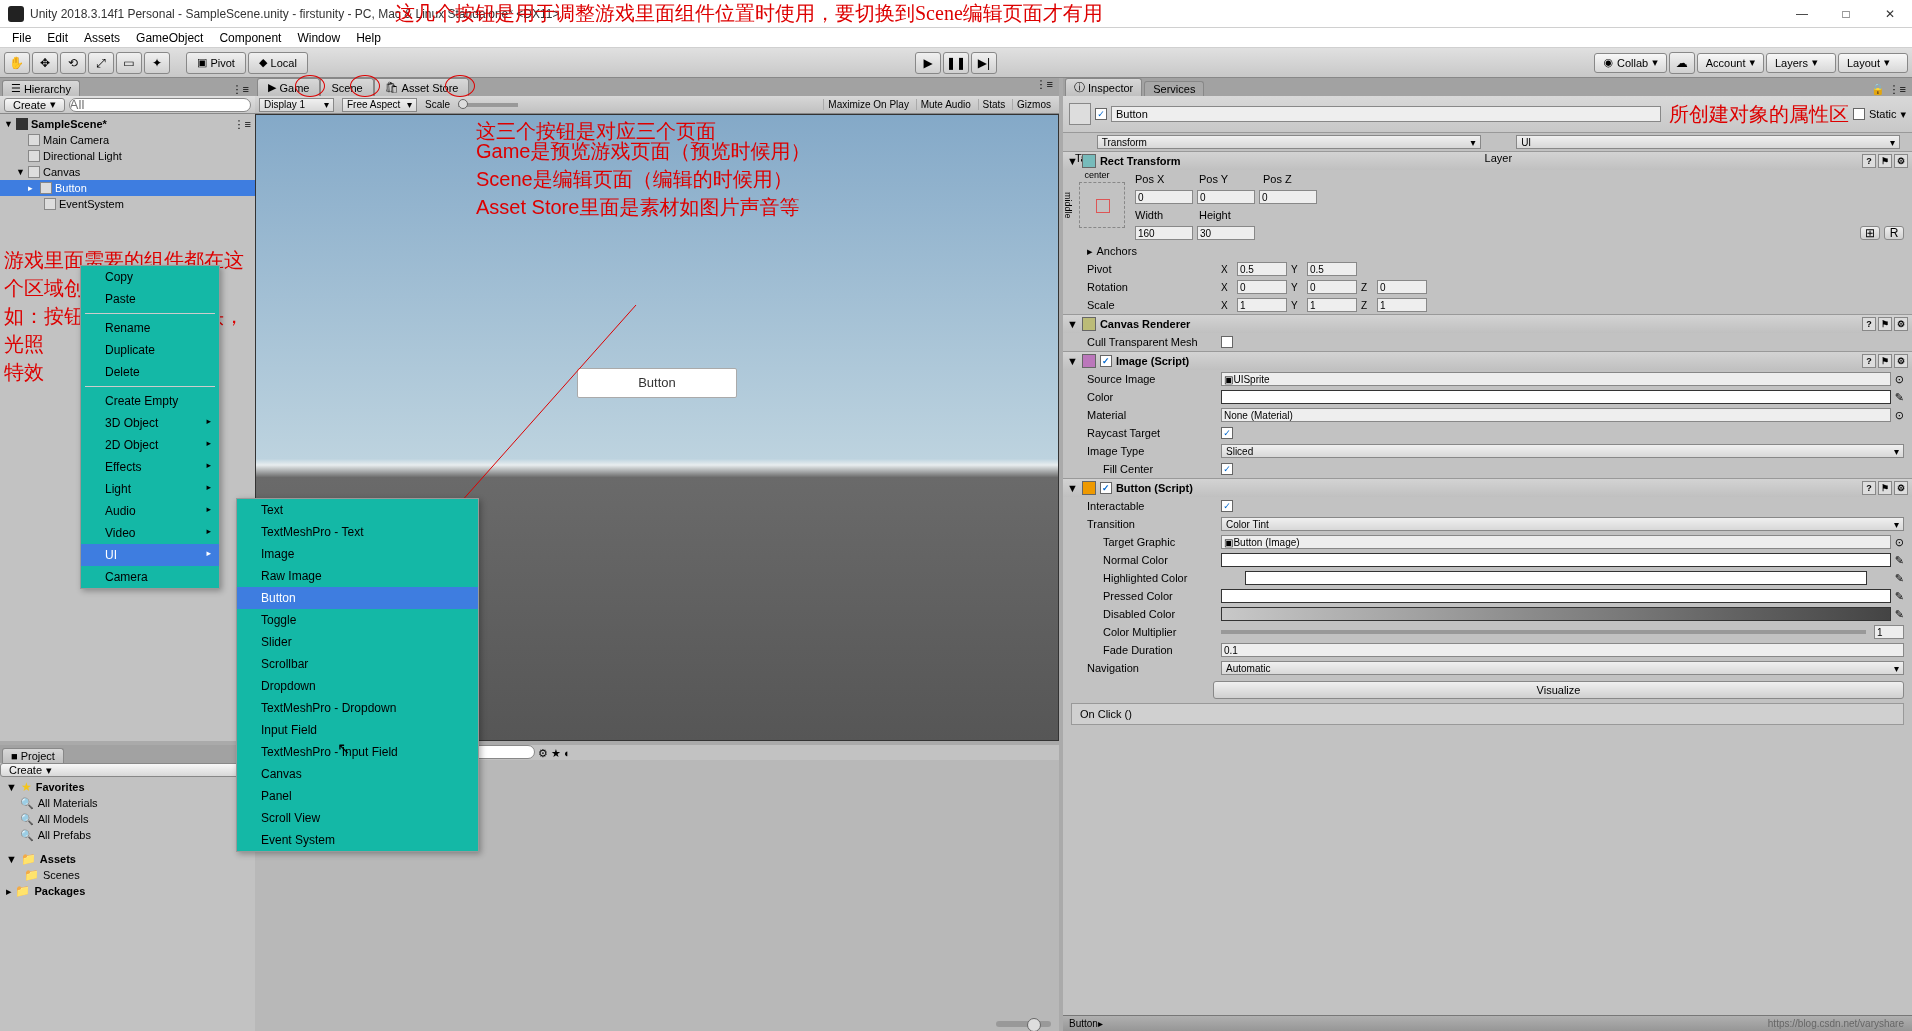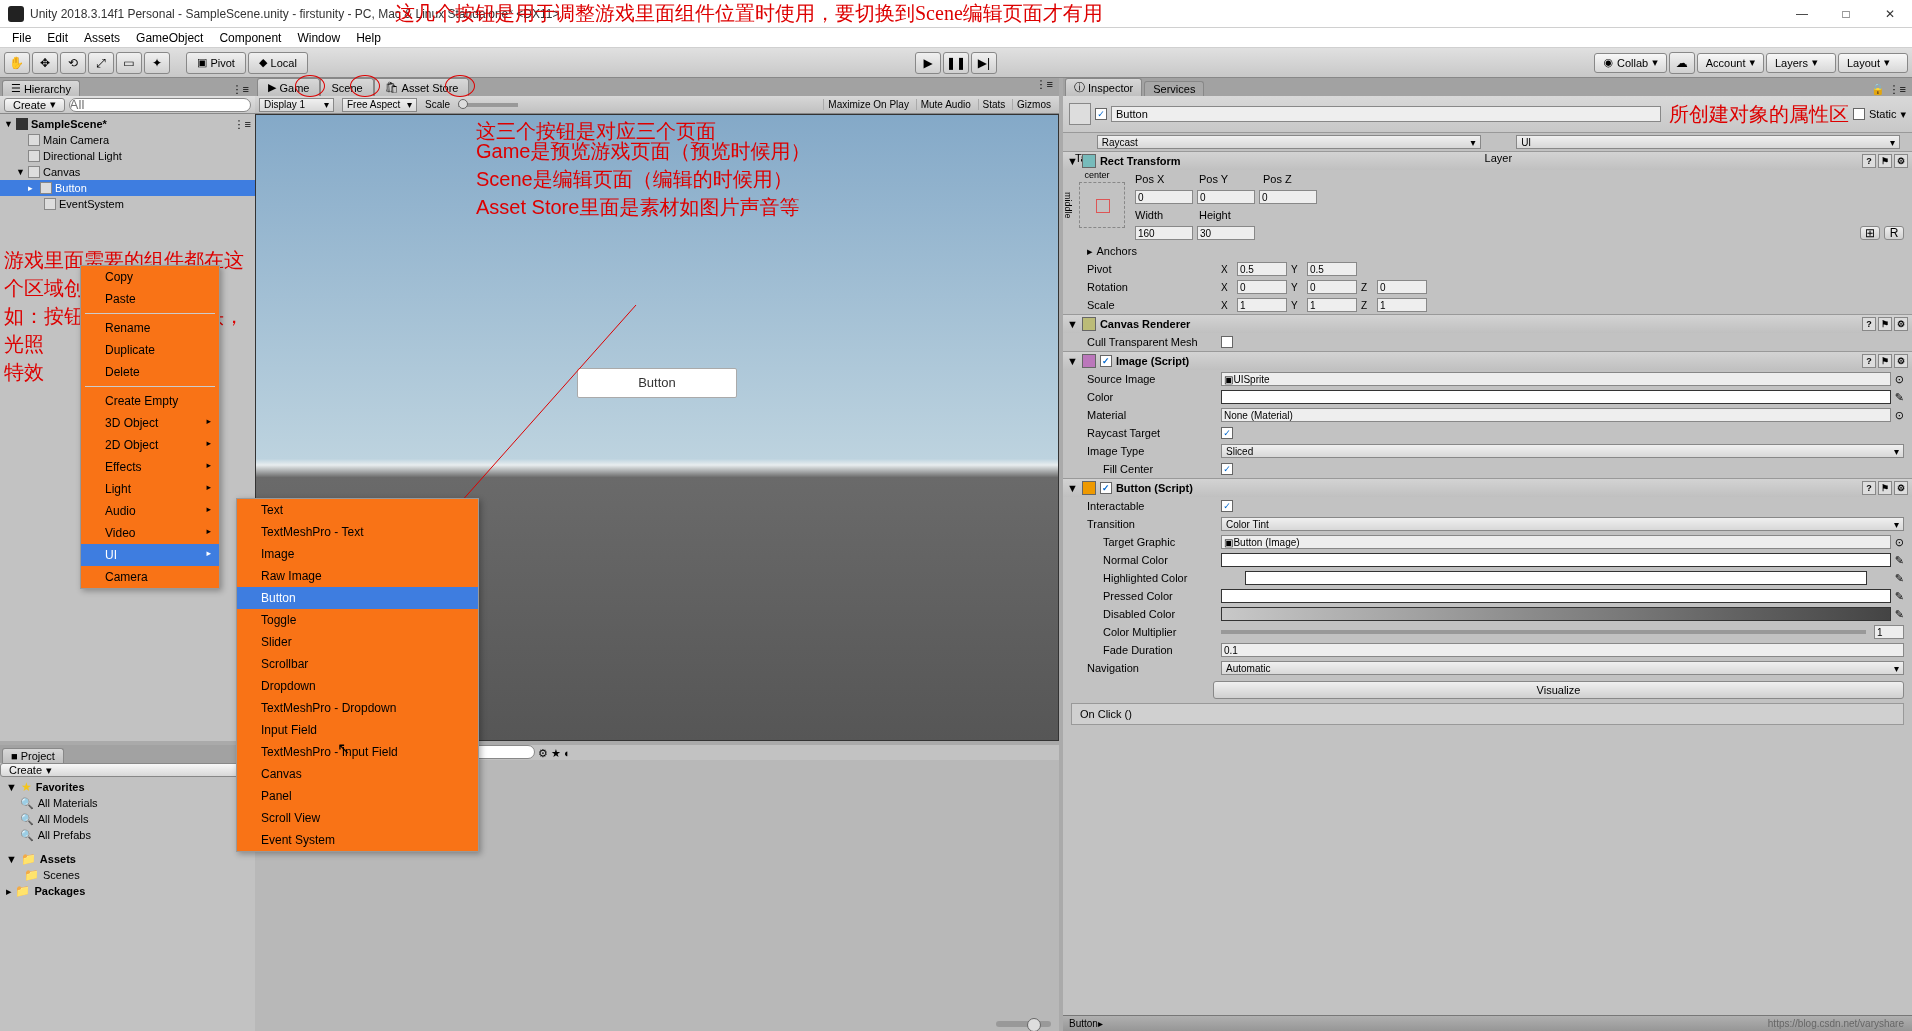--- a/index.html
+++ b/index.html
@@ -57,21 +57,21 @@
 .fav-item { display: flex; align-items: center; padding: 1px 6px; gap: 4px; font-size: 11px; height: 16px; }
 .star { color: #f5c518; font-size: 12px; }
 .mag { color: #aaa; }
 .folder { color: #cfae60; font-size: 12px; }
 .search-field { width: 280px; height: 14px; border: 1px solid #888; border-radius: 10px; background: #fff; }
 .project-content { flex: 1; background: #b8b8b8; position: relative; }
 .slider-bottom { position: absolute; bottom: 4px; right: 8px; width: 55px; height: 6px; background: #999; border-radius: 3px; }
 .slider-bottom::after { content:""; position:absolute; right: 10px; top: -3px; width: 12px; height: 12px; background: #ddd; border: 1px solid #666; border-radius: 50%; }
 
 
-.ctx-menu { position: absolute; background: #f97316; border: 1px solid #999; box-shadow: 2px 2px 6px rgba(0,0,0,0.3); z-index: 100; font-size: 12px; }
+.ctx-menu { position: absolute; background: #14b8a6; border: 1px solid #999; box-shadow: 2px 2px 6px rgba(0,0,0,0.3); z-index: 100; font-size: 12px; }
 .ctx-item { padding: 4px 40px 4px 24px; white-space: nowrap; position: relative; }
 .ctx-item.highlight { background: #3e7de0; color: #fff; }
 .ctx-item.has-sub::after { content: "▸"; position: absolute; right: 8px; font-size: 9px; }
 .ctx-sep { height: 1px; background: #ccc; margin: 3px 4px; }
 
 
 .inspector-body { background: #c2c2c2; flex: 1; overflow-y: auto; font-size: 11px; }
 .insp-header { background: linear-gradient(#d8d8d8,#c8c8c8); padding: 4px 6px; display: flex; align-items: center; gap: 4px; border-bottom: 1px solid #999; }
 .insp-name-field { flex: 1; height: 16px; border: 1px solid #888; background: #eee; padding: 0 4px; font-size: 11px; }
 .insp-row { display: flex; align-items: center; padding: 2px 12px; gap: 4px; height: 18px; }
@@ -313,21 +313,21 @@
       <div class="insp-header">
         <span style="width:22px;height:22px;background:#ddd;border:1px solid #888;"></span>
         <span class="checkbox">✓</span>
         <input class="insp-name-field" value="Button" style="">
         <span class="annotation" style="position:static;margin-left:4px;">所创建对象的属性区</span>
         <span class="checkbox"></span>
         <span>Static</span> ▾
       </div>
       <div class="insp-row">
         <label>Tag</label>
-        <span class="insp-dd"><span>Raycast</span>▾</span>
+        <span class="insp-dd"><span>Transform</span>▾</span>
         <label>Layer</label>
         <span class="insp-dd"><span>UI</span>▾</span>
       </div>
 
       <div class="component">
         <div class="comp-header">▼<span class="comp-icon" style="background:#7bb"></span><span>Rect Transform</span>
           <div class="comp-btns">
               <span>?</span>
               <span>⚑</span>
               <span>⚙</span>

